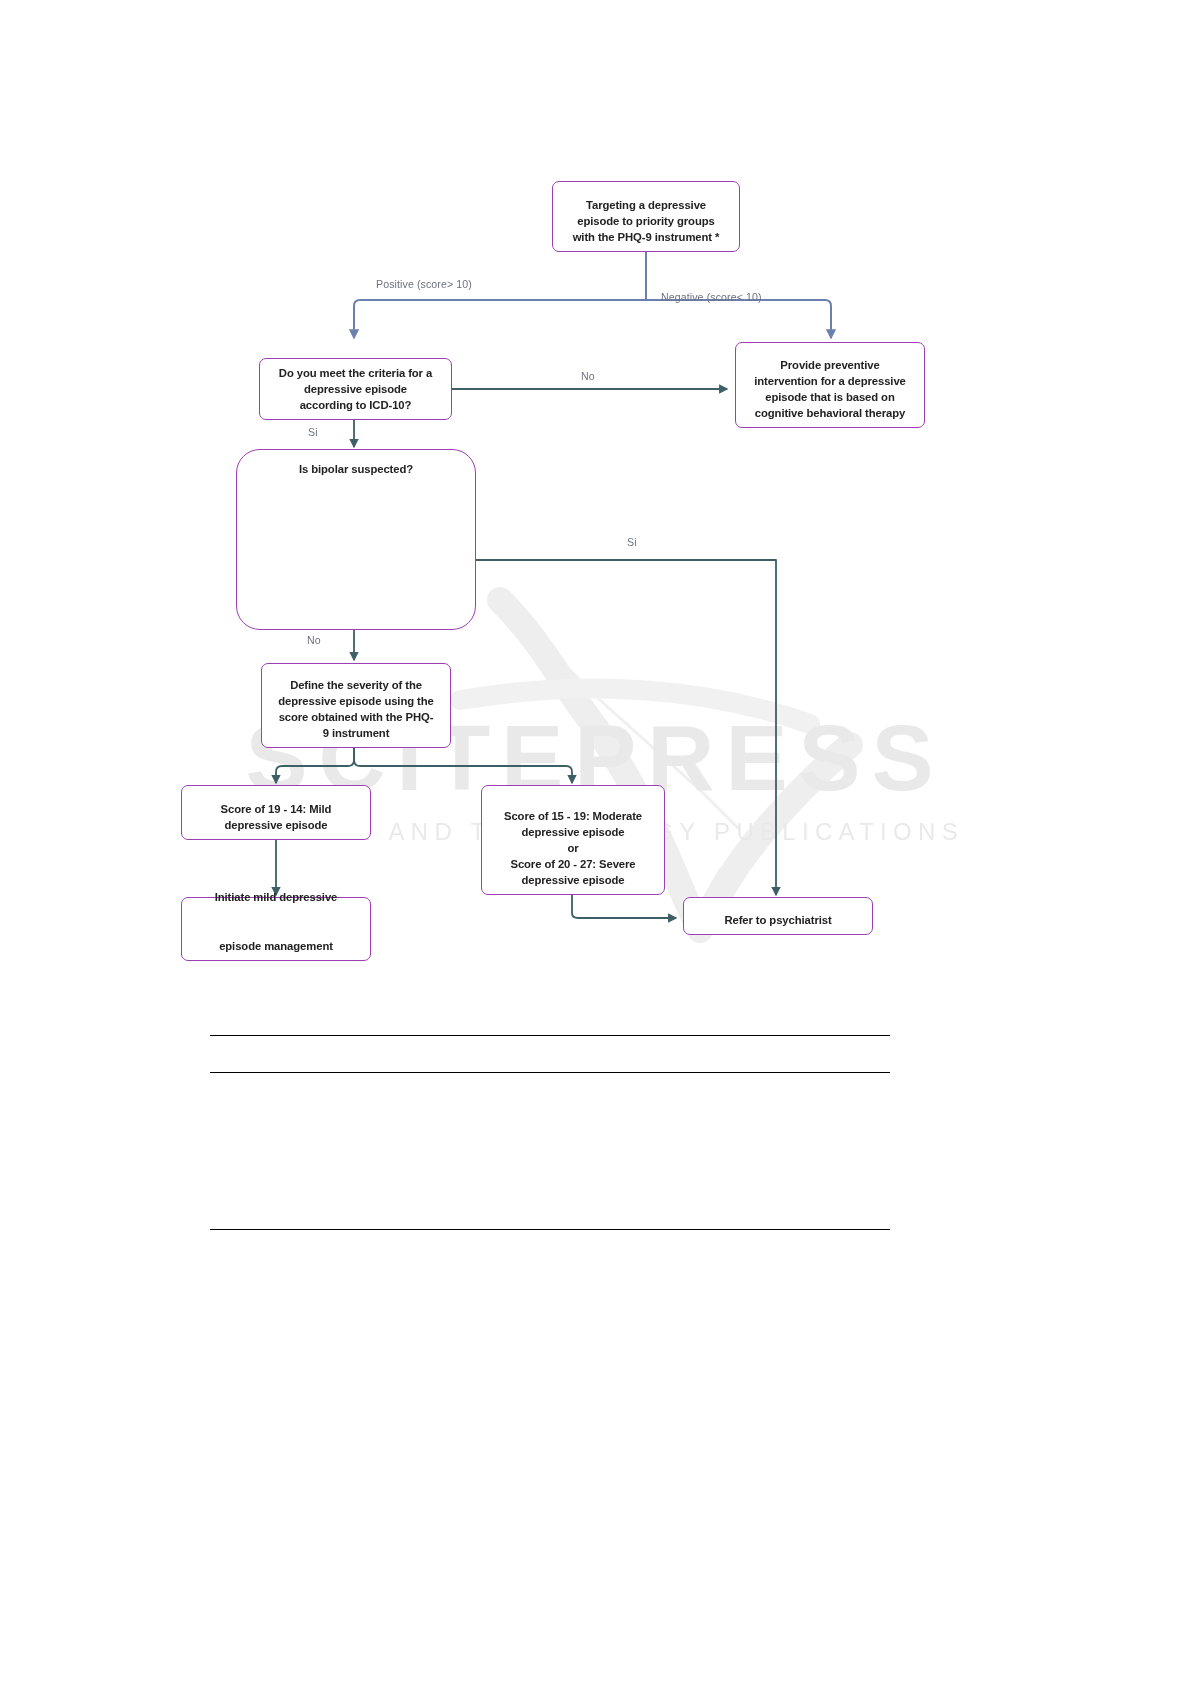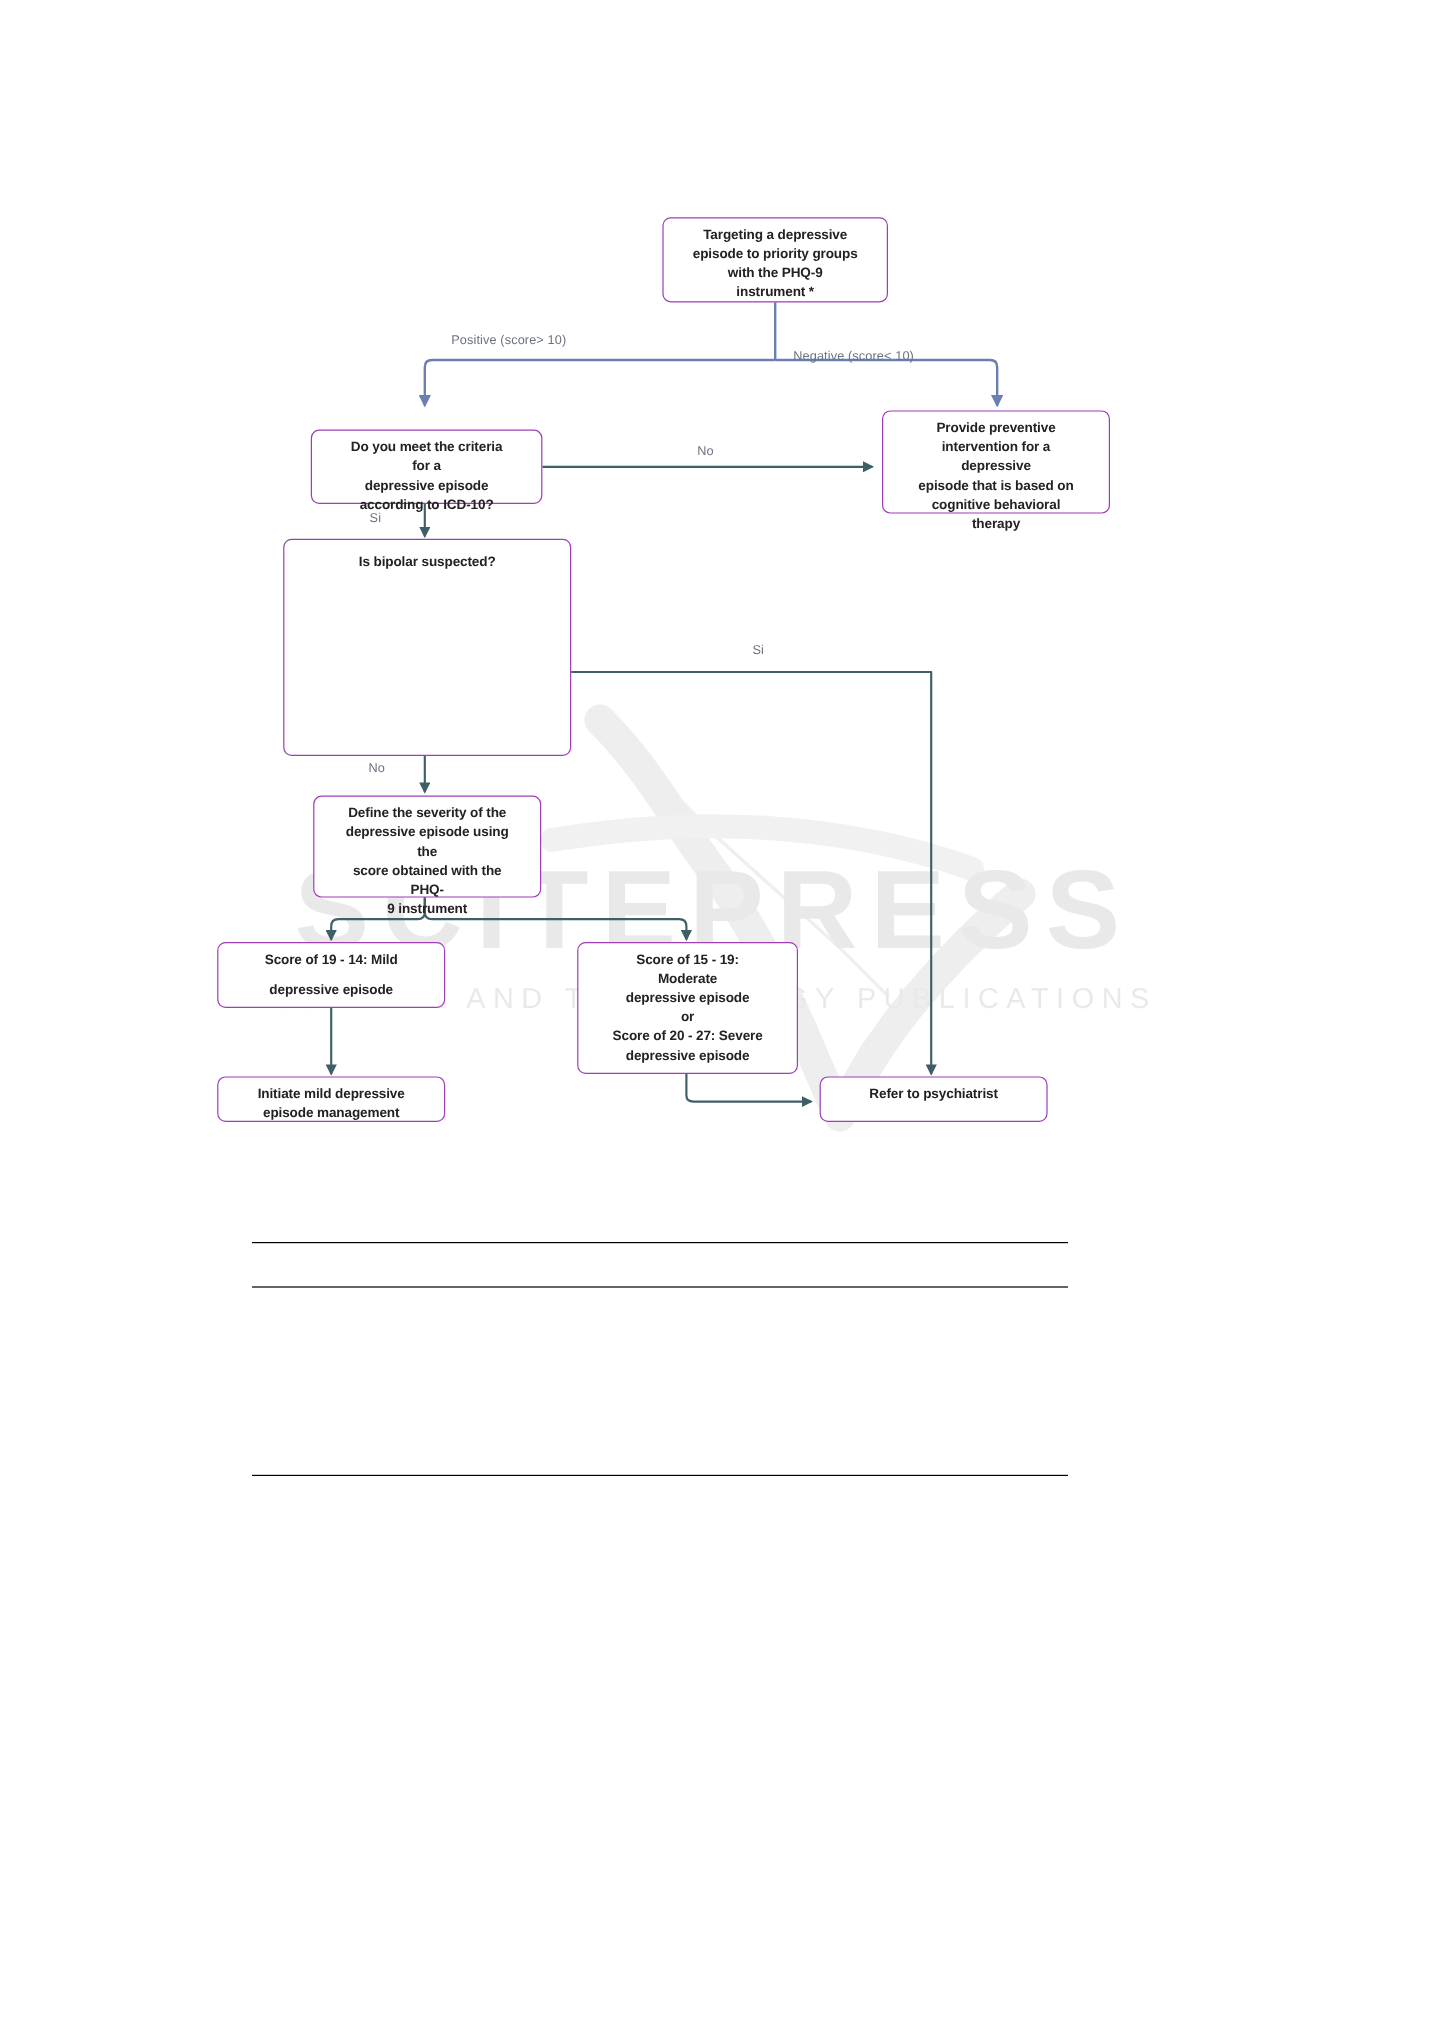--- a/index.html
+++ b/index.html
@@ -51,22 +51,22 @@
     border-radius: 7px;
     background: #ffffff;
     color: #222222;
     font-weight: bold;
     font-size: 11.3px;
     line-height: 1.42;
     text-align: center;
     display: flex;
     flex-direction: column;
     align-items: center;
-    justify-content: space-between;
-    padding: 6px 24px;
+    justify-content: flex-end;
+    padding: 6px 11px;
     letter-spacing: -0.1px;
   }
   .node p { margin: 0; }
 
   .node.bullets {
     align-items: stretch;
     justify-content: flex-start;
     padding: 11px 10px 8px 10px;
   }
   .node.bullets .title {
@@ -167,21 +167,21 @@
     <p>according to ICD-10?</p>
   </div>
 
   <div class="node" style="left:735px; top:342px; width:190px; height:86px;">
     <p>Provide preventive</p>
     <p>intervention for a depressive</p>
     <p>episode that is based on</p>
     <p>cognitive behavioral therapy</p>
   </div>
 
-  <div class="node bullets" style="left:236px; top:449px; width:240px; height:181px;">
+  <div class="node bullets" style="left:236px; top:449px; width:240px; height:181px;border-radius:24px;">
     <div class="title">Is bipolar suspected?</div>
   </div>
 
   <div class="node" style="left:261px; top:663px; width:190px; height:85px;">
     <p>Define the severity of the</p>
     <p>depressive episode using the</p>
     <p>score obtained with the PHQ-</p>
     <p>9 instrument</p>
   </div>
 
@@ -191,21 +191,21 @@
   </div>
 
   <div class="node" style="left:481px; top:785px; width:184px; height:110px;">
     <p>Score of 15 - 19: Moderate</p>
     <p>depressive episode</p>
     <p>or</p>
     <p>Score of 20 - 27: Severe</p>
     <p>depressive episode</p>
   </div>
 
-  <div class="node" style="left:181px; top:897px; width:190px; height:38px;">
+  <div class="node" style="left:181px; top:897px; width:190px; height:64px;gap:33px;">
     <p>Initiate mild depressive</p>
     <p>episode management</p>
   </div>
 
   <div class="node" style="left:683px; top:897px; width:190px; height:38px;">
     <p>Refer to psychiatrist</p>
   </div>
 
   <div class="edge-label" style="left:376px; top:278px;">Positive (score&gt; 10)</div>
 

